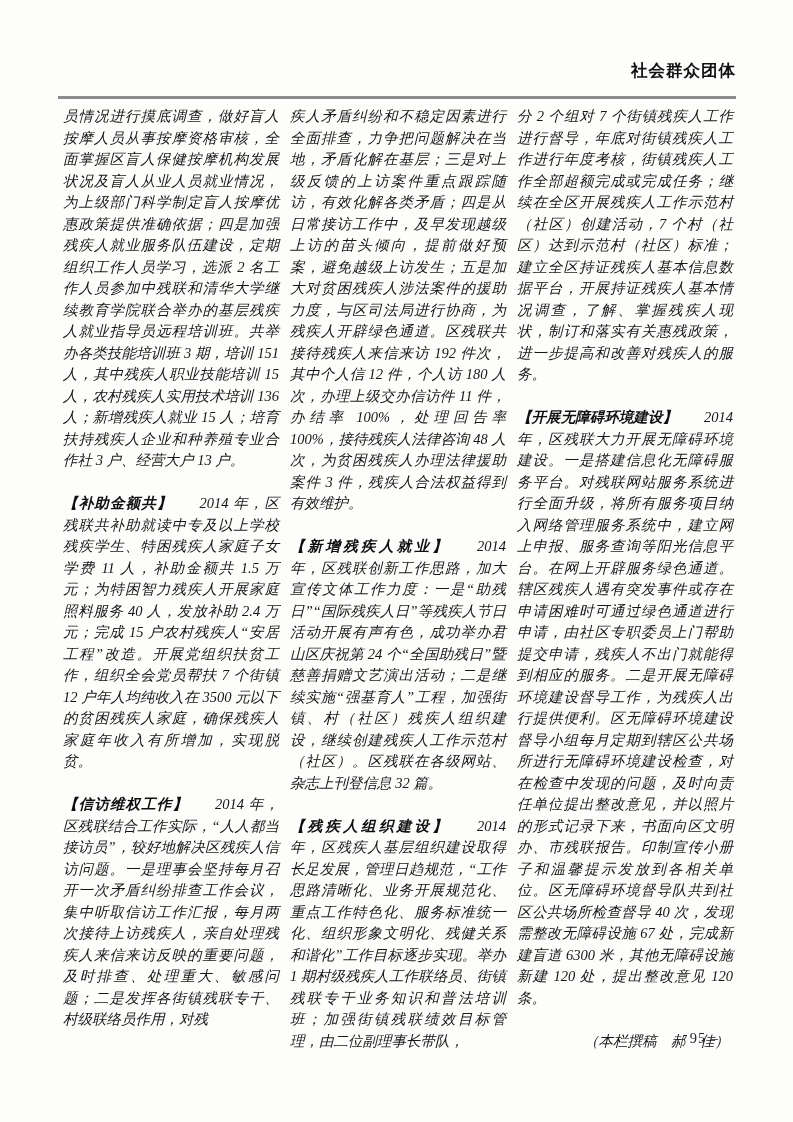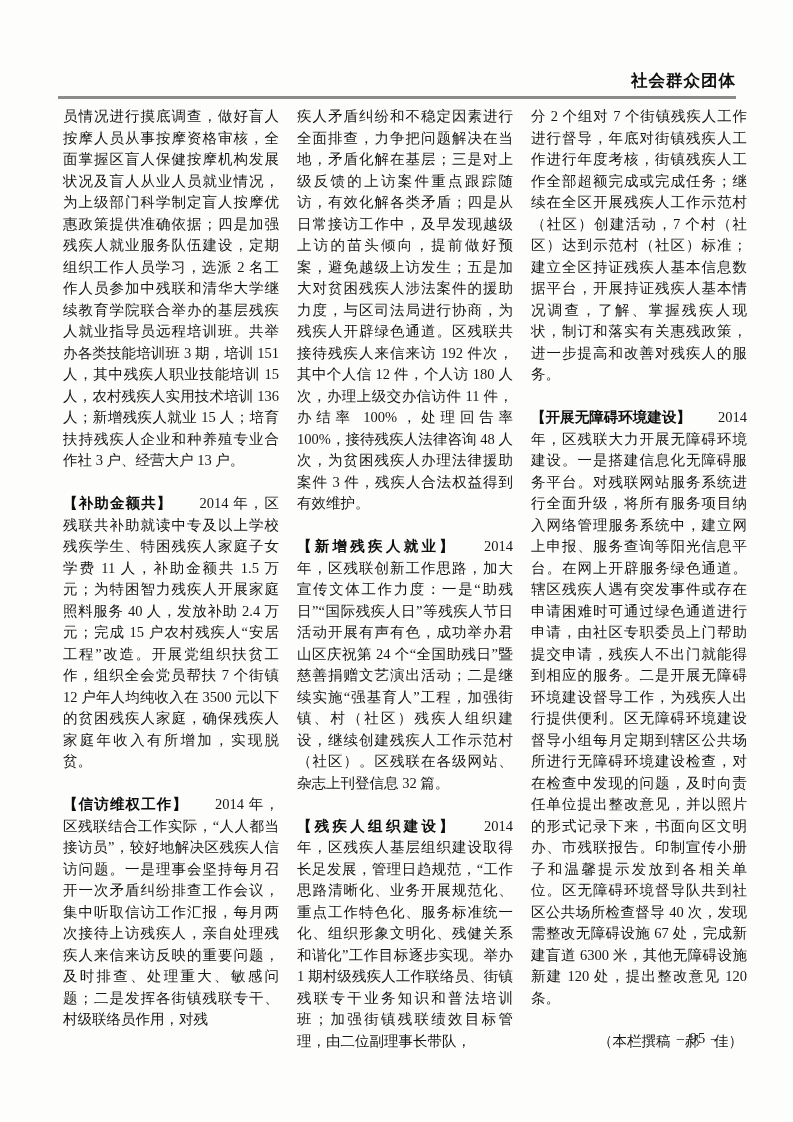--- a/index.html
+++ b/index.html
@@ -11,21 +11,21 @@
     position: relative;
     width: 793px;
     height: 1122px;
     background: #fdfdfc;
     overflow: hidden;
     font-family: "Liberation Serif", "DejaVu Serif", serif;
     color: #161616;
   }
   .header {
     position: absolute;
-    top: 70px;
+    top: 60px;
     left: 58px;
     right: 57px;
     text-align: right;
   }
   .header-title {
     font-family: "Liberation Sans", "DejaVu Sans", sans-serif;
     font-weight: 700;
     font-size: 16.5px;
     letter-spacing: 1px;
     color: #111;
@@ -37,21 +37,22 @@
     right: 57px;
     height: 2.5px;
     background: #8c8c8c;
   }
   .content {
     position: absolute;
     top: 106px;
     left: 63px;
     width: 670px;
     display: flex;
-    gap: 18px;
+    gap: 11px;
+    font-style: italic;
   }
   .col {
     width: 216px;
     flex: 0 0 216px;
   }
   .para {
     margin: 0 0 21.5px 0;
     font-size: 14.5px;
     line-height: 21.5px;
     text-align: justify;

